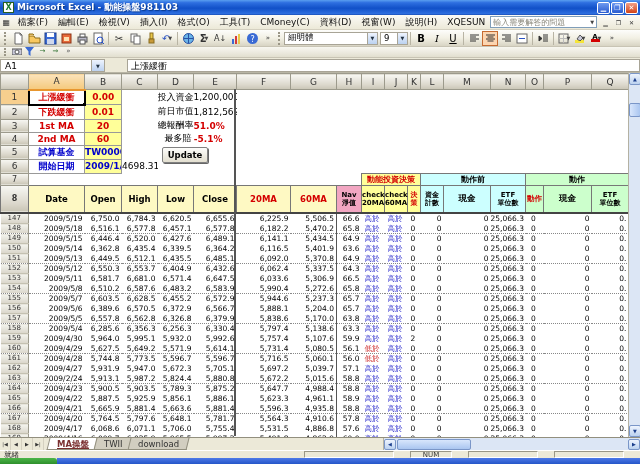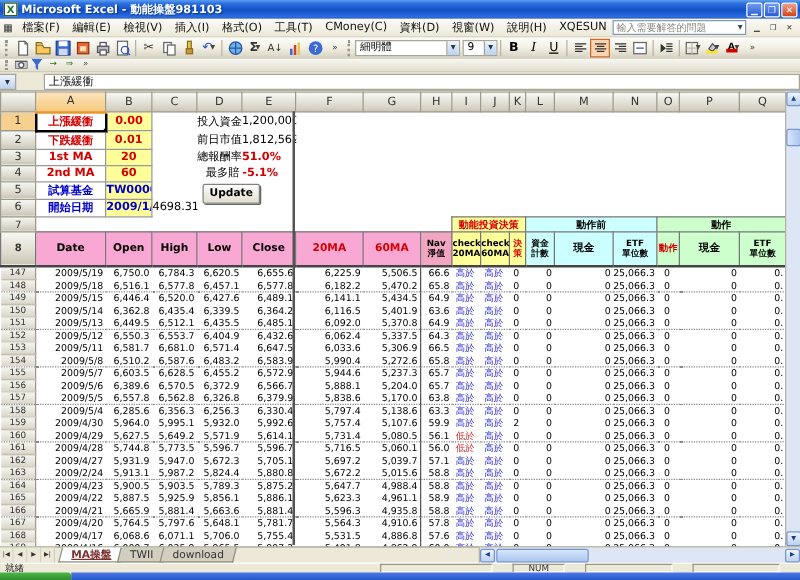--- a/index.html
+++ b/index.html
@@ -82,21 +82,21 @@
   .pextra{text-align:right;padding-right:2px;}
   .r7{height:11px;}
   .banner{font-size:8px;font-weight:bold;text-align:center;border:1px solid #777;padding:0;}
   .b-dec{background:#ffff99;color:#d40000;}
   .b-before{background:#ccffff;color:#000;}
   .b-act{background:#ccffcc;color:#000;}
   .r8{height:28px;}
   .r8 th{border:1px solid #777;border-bottom:2px solid #444;text-align:center;font-weight:bold;padding:0;}
   .one{font-size:8.5px;}
   .two{display:block;font-size:7px;line-height:8px;}
-  .bg-sil{background:#f9a8d4;}.bg-pink{background:#f2a6c2;}.bg-yel{background:#ffff99;}
+  .bg-sil{background:#fef9c3;}.bg-pink{background:#f2a6c2;}.bg-yel{background:#ffff99;}
   .bg-cyan{background:#ccffff;}.bg-grn{background:#ccffcc;}
   .redtxt{color:#d40000;}
   tbody.data tr{height:9.3px;}
   tbody.data td{font-size:7.5px;line-height:9px;padding:0 2px 0 0;white-space:nowrap;overflow:hidden;}
   tbody.data td.c0{background:linear-gradient(180deg,#f4f4ee,#d9d5c9);border-right:1px solid #9c9a8c;
     border-bottom:1px solid #c4c1b1;text-align:center;font-size:7px;color:#333;padding:0;}
   .c1,.c2,.c3,.c4,.c5,.c6,.c7,.c8,.c12,.c13,.c14,.c16,.c17{text-align:right;}
   .c9,.c10,.c11,.c15{text-align:center;padding:0;}
   .c8{border-left:1px solid #555;}
   .high{color:#2929cc;}
@@ -263,21 +263,21 @@
     <svg width="13" height="13">
         <circle cx="6.5" cy="6.5" r="5.5" fill="#3a6ad4"></circle>
         <text x="6.5" y="9.5" font-size="8" fill="#fff" text-anchor="middle" font-family="DejaVu Sans">?</text>
       </svg>
   </div>
   <div class="tbtn">
       <span class="tglyph" style="font-size:7px;">»</span>
     </div>
 
   <div class="grip"></div>
-  <div class="combo" style="width:84px;">
+  <div class="combo" style="width:94px;">
     <span>細明體</span>
     <span class="caret">▼</span>
   </div>
   <div class="combo" style="width:28px;margin-left:2px;">
     <span>9</span>
     <span class="caret">▼</span>
   </div>
   <div class="tsep"></div>
   <div class="tbtn">
       <span class="fmt-b">B</span>
@@ -357,20 +357,21 @@
     <svg width="9" height="9">
         <path d="M0 0h9L5.5 4.5V9l-2-1.5V4.5z" fill="#3a6ad4"></path>
       </svg>
   </div>
   <div class="t2btn">→</div>
   <div class="t2btn">⇒</div>
   <div class="t2btn" style="color:#555;">»</div>
 </div>
 
 <div class="formulabar">
+  <div class="namebox">A1</div>
   <div class="namedrop">▼</div>
   <div class="fx">fx</div>
   <div class="fml">上漲緩衝</div>
 </div>
 
 <div class="gridwrap">
   <table class="sheet">
     <colgroup>
       <col style="width:28px">
         <col style="width:56px">

